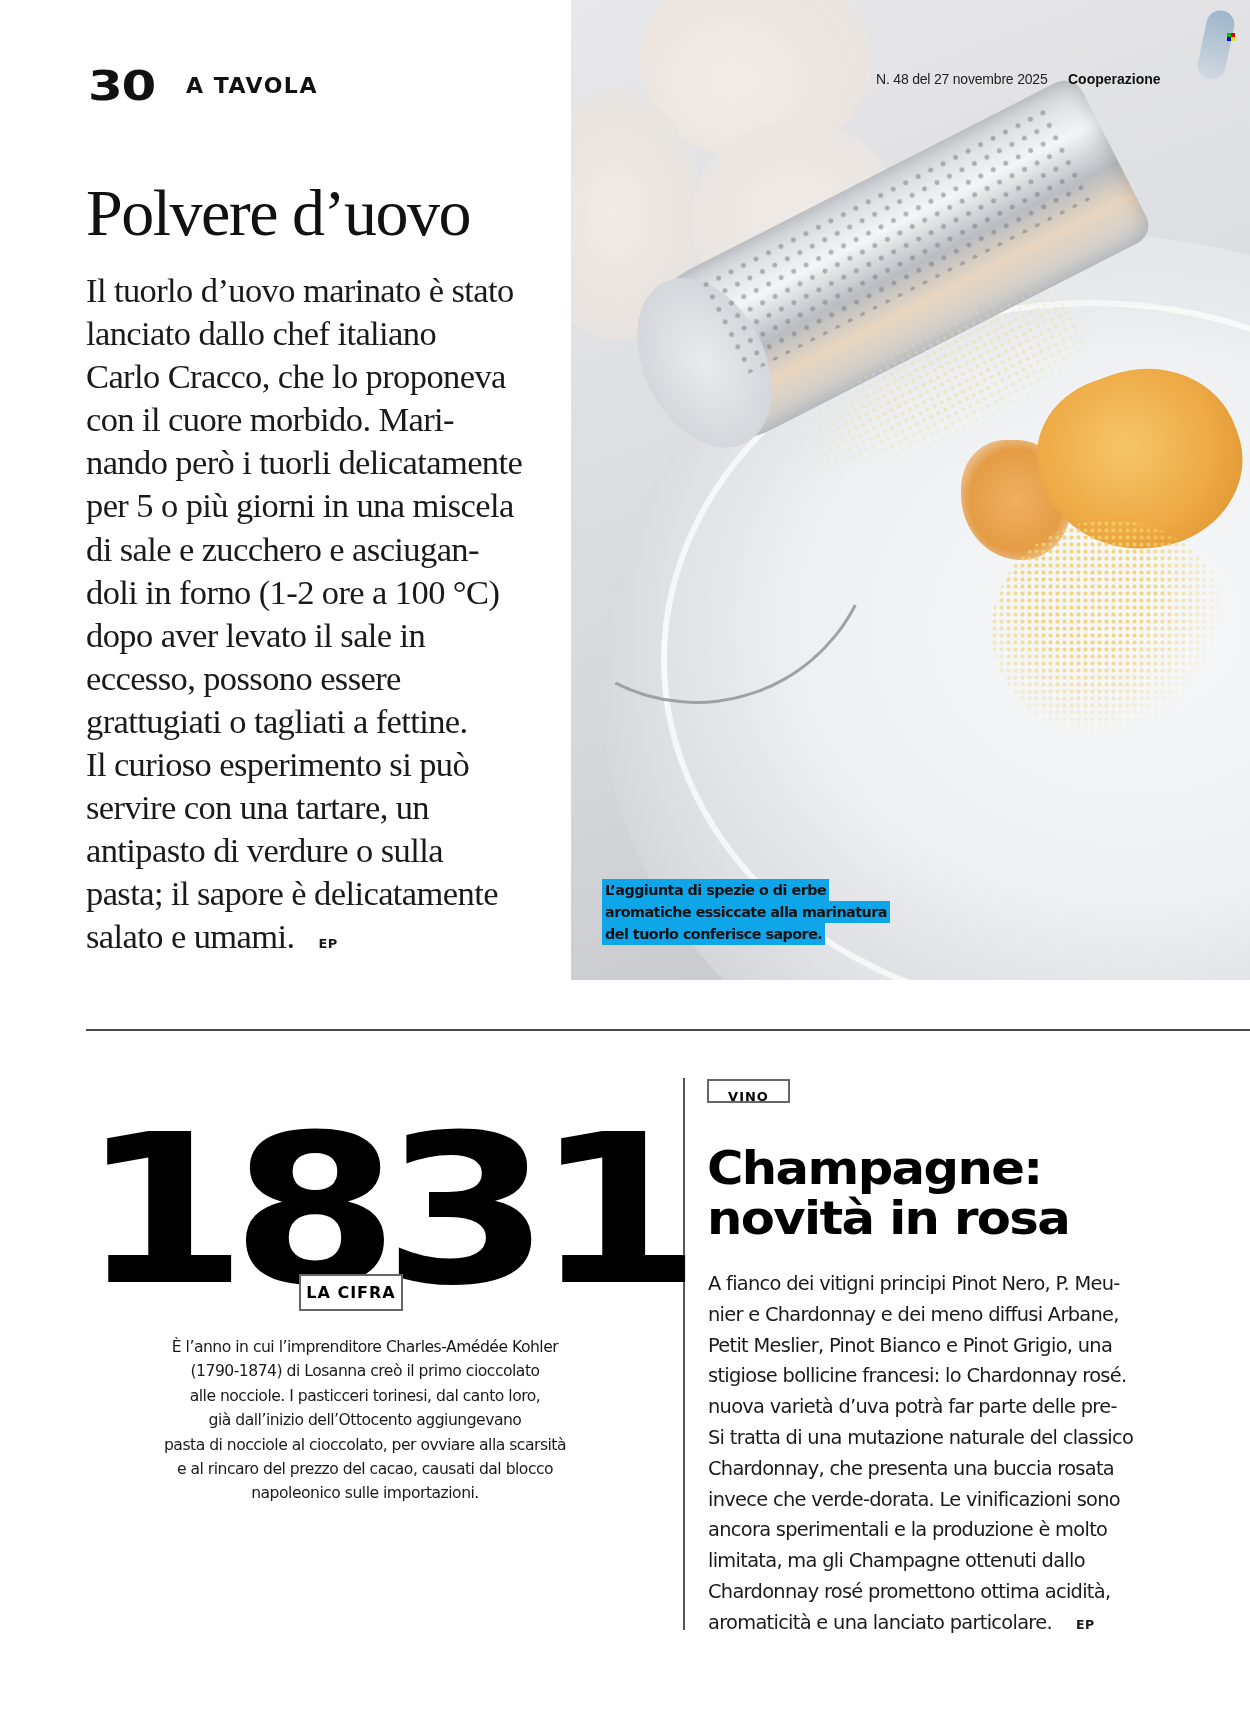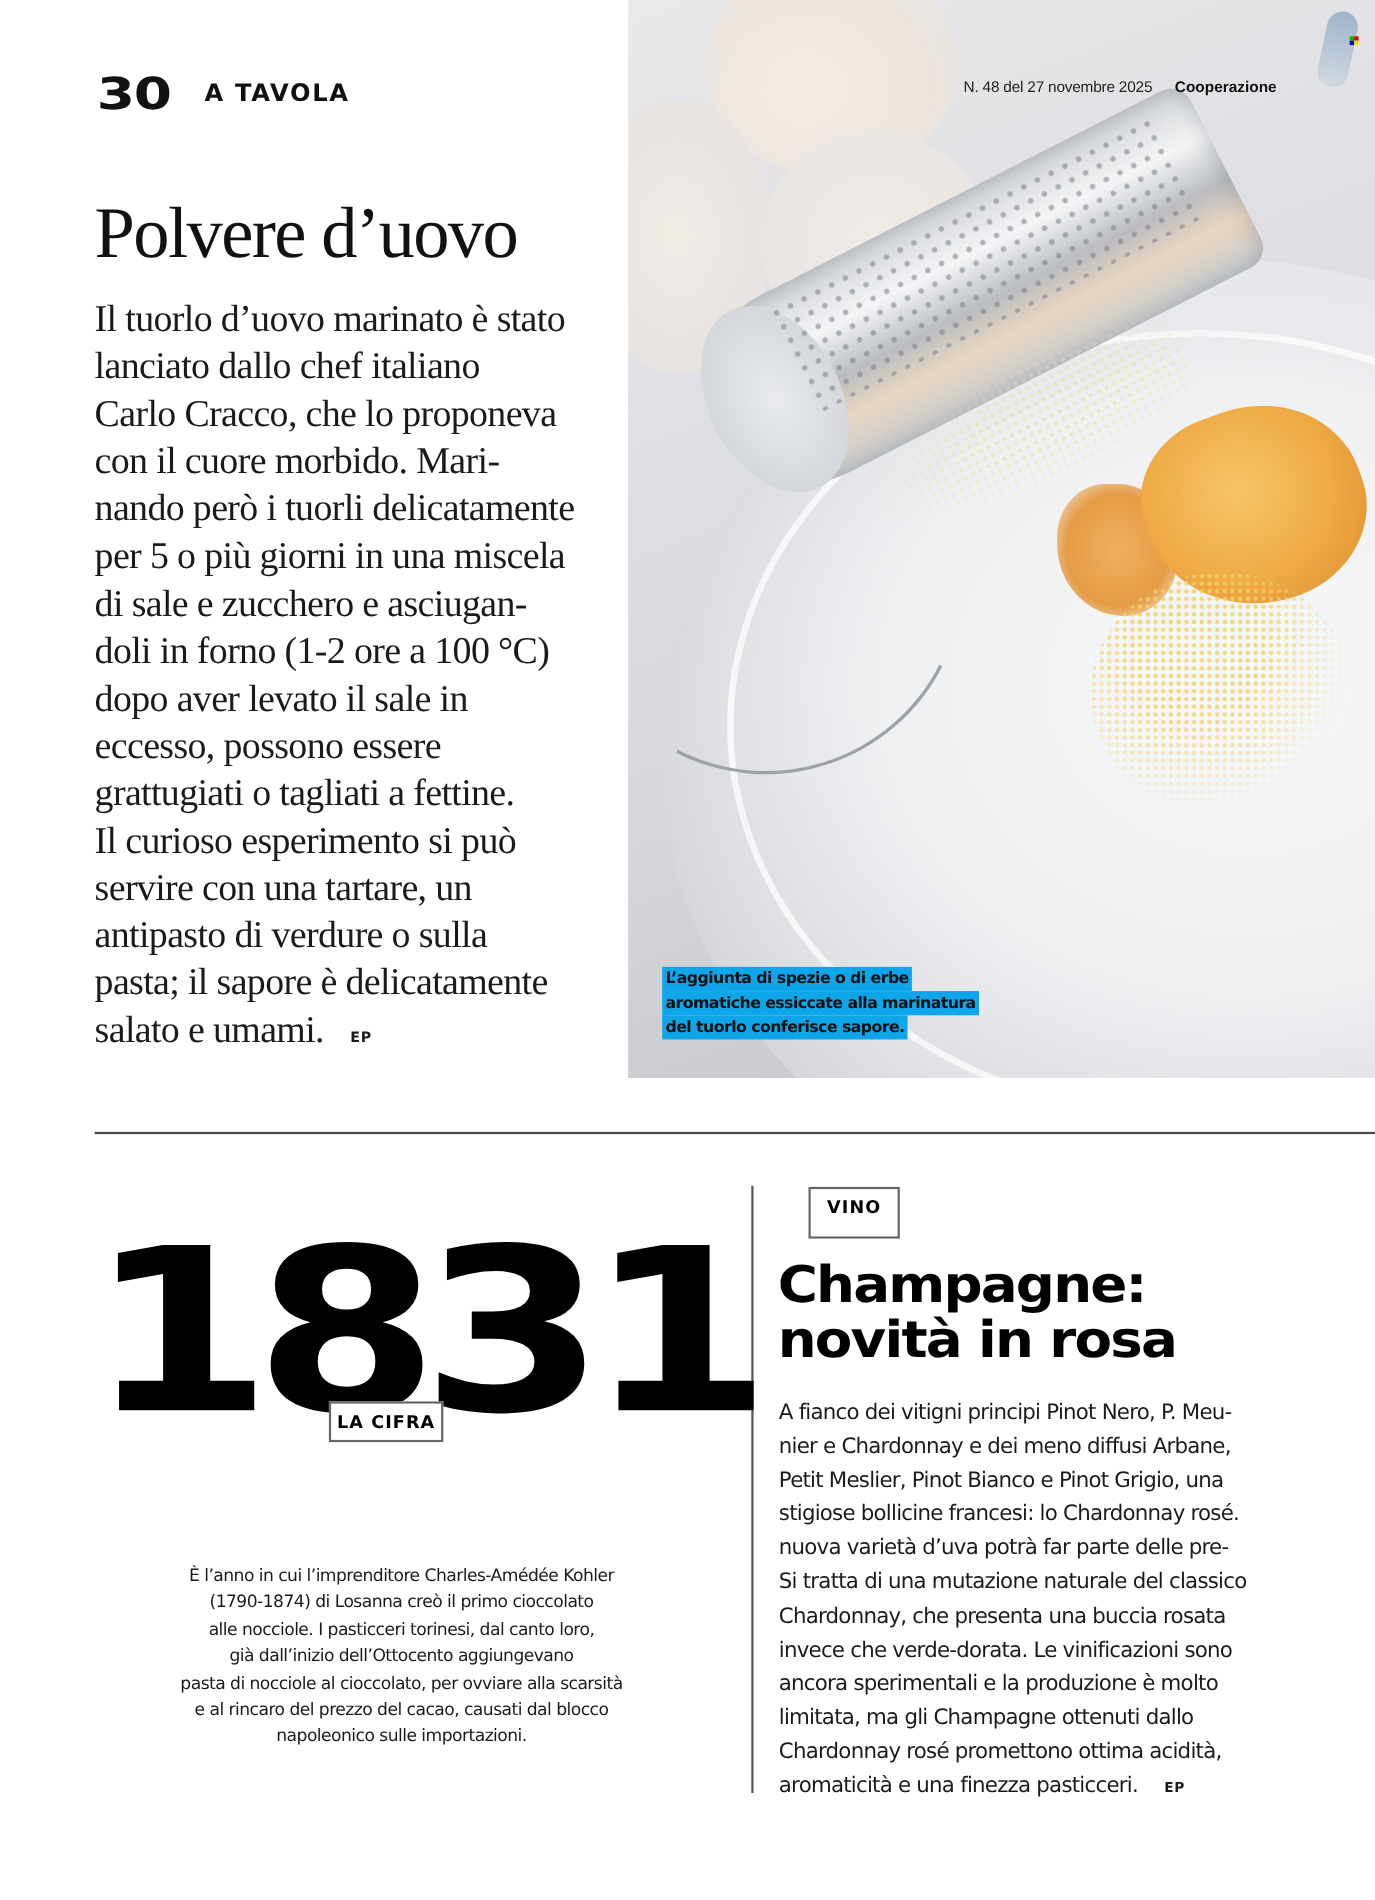--- a/index.html
+++ b/index.html
@@ -81,26 +81,26 @@
   .h-rule { position: absolute; left: 86px; top: 1029px; width: 1164px; height: 2px; background: #4a4a4a; }
   .v-rule { position: absolute; left: 683px; top: 1078px; width: 2px; height: 552px; background: #555; }
 
   
   .big-number { position: absolute; left: 80px; top: 1108px; font-family: "DejaVu Sans", sans-serif;
           font-weight: 900; font-size: 206px; letter-spacing: -14px; line-height: 1; color: #000;
           transform: scaleX(1.17); transform-origin: left; }
   .tag-box { position: absolute; background: #fff; border: 2px solid #666; font-family: "DejaVu Sans", sans-serif;
           font-weight: bold; letter-spacing: 1px; color: #000; text-align: center; line-height: 1; }
   .tag-cifra { left: 299px; top: 1274px; width: 104px; height: 37px; font-size: 16px; padding-top: 9px; }
-  .cifra-text { position: absolute; left: 130px; top: 1420px; width: 470px; text-align: center;
+  .cifra-text { position: absolute; left: 130px; top: 1335px; width: 470px; text-align: center;
           font-family: "DejaVu Sans", sans-serif; font-size: 15.6px; line-height: 24.4px; letter-spacing: -0.5px; color: #1a1a1a; }
   .cifra-text .line { display: block; white-space: nowrap; }
 
   
-  .tag-vino { left: 707px; top: 1079px; width: 83px; height: 47px; font-size: 16px; padding-top: 9px; margin-left: 28px; }
+  .tag-vino { left: 707px; top: 1079px; width: 83px; height: 24px; font-size: 13px; padding-top: 9px; }
   .headline-sans { position: absolute; left: 707px; top: 1143px; font-family: "DejaVu Sans", sans-serif;
           font-weight: 900; font-size: 46px; line-height: 50px; letter-spacing: -1.5px; color: #000;
           transform: scaleX(1.08); transform-origin: left; }
   .headline-sans .line { display: block; white-space: nowrap; }
   .vino-text { position: absolute; left: 708px; top: 1269px; width: 480px;
           font-family: "DejaVu Sans", sans-serif; font-size: 19.4px; line-height: 30.8px; letter-spacing: -0.7px; color: #1a1a1a; }
   .vino-text .line { display: block; white-space: nowrap; }
   .vino-text .byline { font-size: 12.5px; }
 </style>
 </head>
@@ -187,14 +187,14 @@
   <span class="line">nier e Chardonnay e dei meno diffusi Arbane,</span>
   <span class="line">Petit Meslier, Pinot Bianco e Pinot Grigio, una</span>
   <span class="line">stigiose bollicine francesi: lo Chardonnay rosé.</span>
   <span class="line">nuova varietà d’uva potrà far parte delle pre-</span>
   <span class="line">Si tratta di una mutazione naturale del classico</span>
   <span class="line">Chardonnay, che presenta una buccia rosata</span>
   <span class="line">invece che verde-dorata. Le vinificazioni sono</span>
   <span class="line">ancora sperimentali e la produzione è molto</span>
   <span class="line">limitata, ma gli Champagne ottenuti dallo</span>
   <span class="line">Chardonnay rosé promettono ottima acidità,</span>
-  <span class="line"><span>aromaticità e una finezza pasticceri.</span><span class="byline">EP</span></span>
+  <span class="line"><span>aromaticità e una lanciato particolare.</span><span class="byline">EP</span></span>
 </div>
 
 </body></html>

